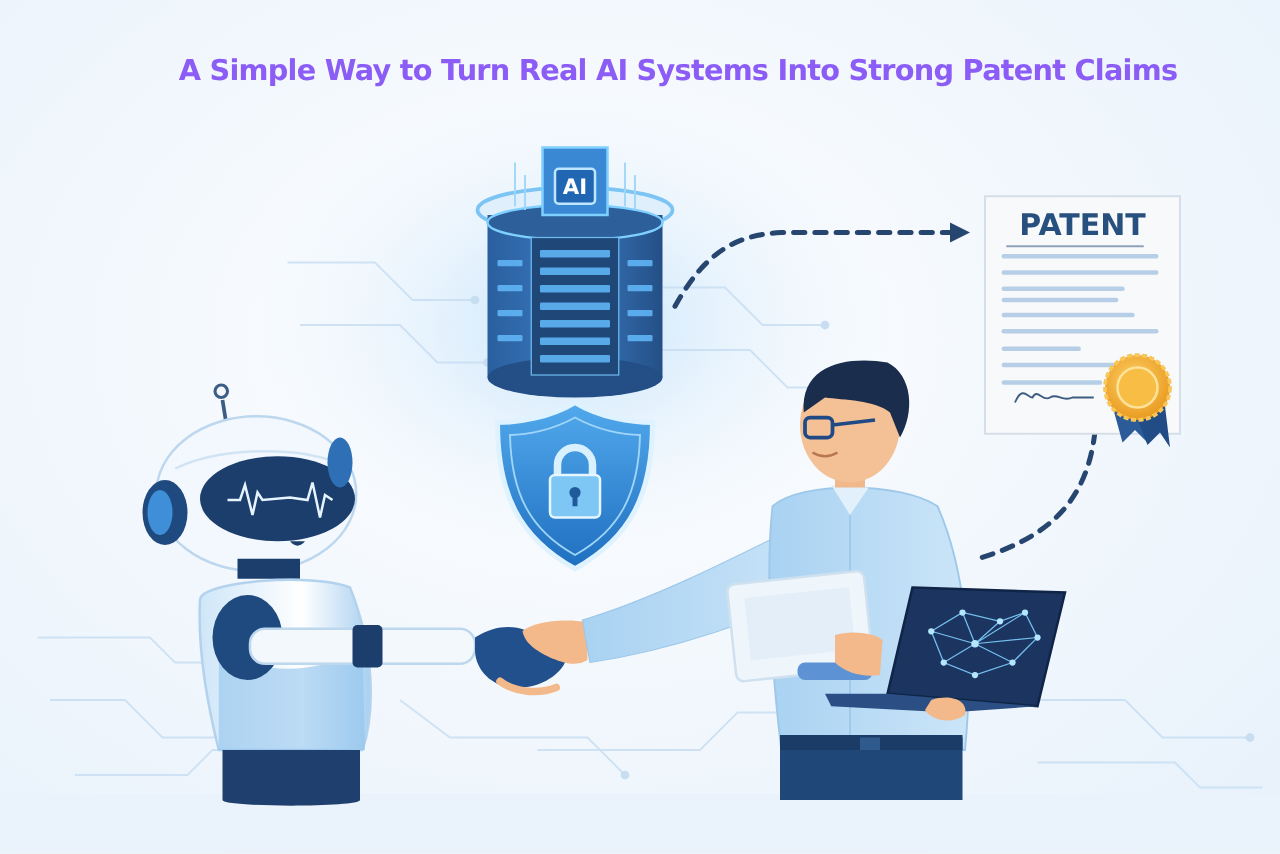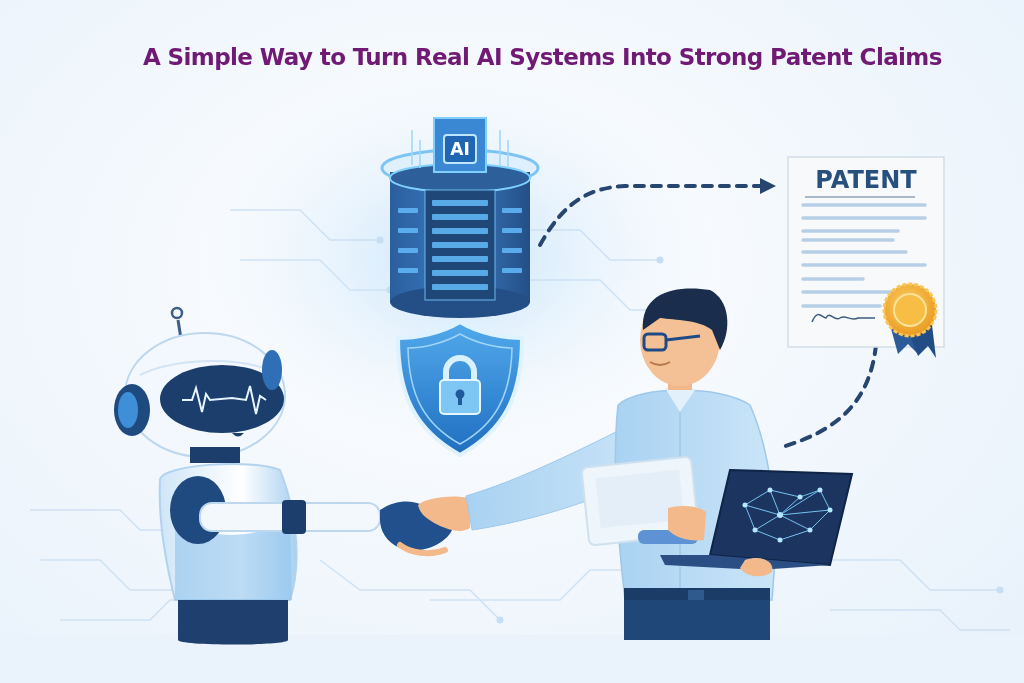--- a/index.html
+++ b/index.html
@@ -4,21 +4,21 @@
 <style>
   html, body { margin:0; padding:0; }
   body {
     width:1024px; height:683px; overflow:hidden; position:relative;
     background: radial-gradient(ellipse at 45% 40%, #ffffff 0%, #f3f8fd 45%, #e7f1fb 100%);
     font-family: "Liberation Sans", sans-serif;
   }
   .title {
     position:absolute; left:143px; top:44px; width:800px;
     font-family: "DejaVu Sans", sans-serif; font-size:23px; font-weight:600;
-    color:#701a75; letter-spacing:-0.6px; white-space:nowrap;
+    color:#8b5cf6; letter-spacing:-0.6px; white-space:nowrap;
   }
   svg.scene { position:absolute; left:0; top:0; }
   .patent-heading {
     font-family: "DejaVu Sans", sans-serif; font-weight:bold; font-size:24px; fill:#28507f;
   }
   .ai-label {
     font-family: "DejaVu Sans", sans-serif; font-weight:bold; font-size:17px; fill:#ffffff;
   }
 </style>
 </head>

